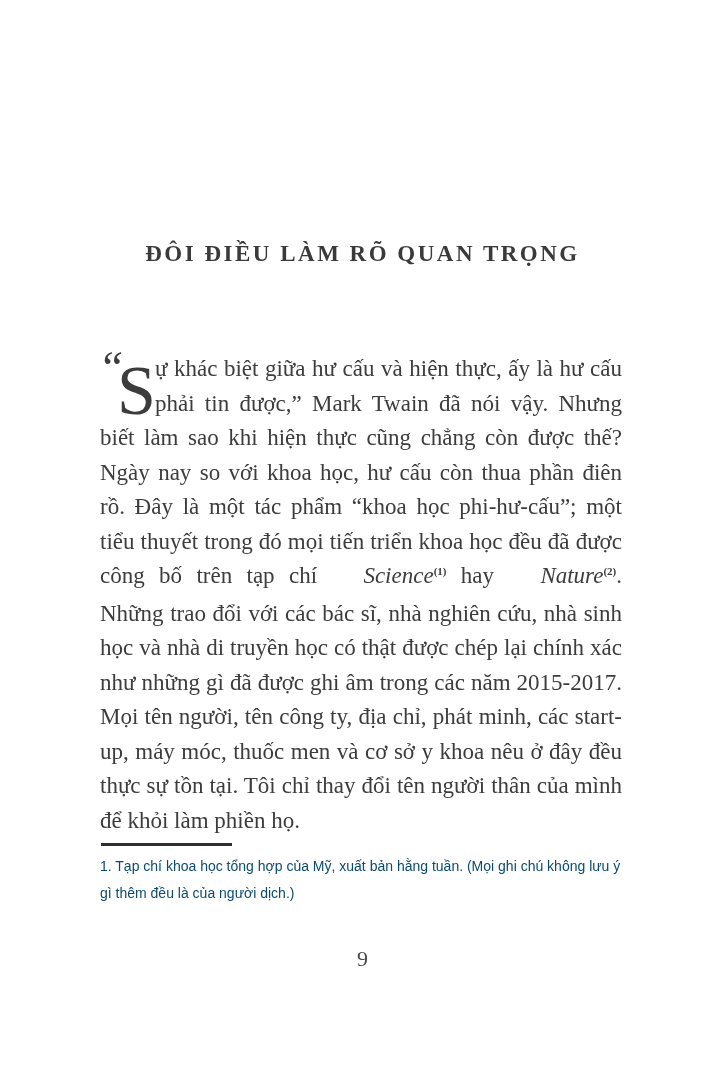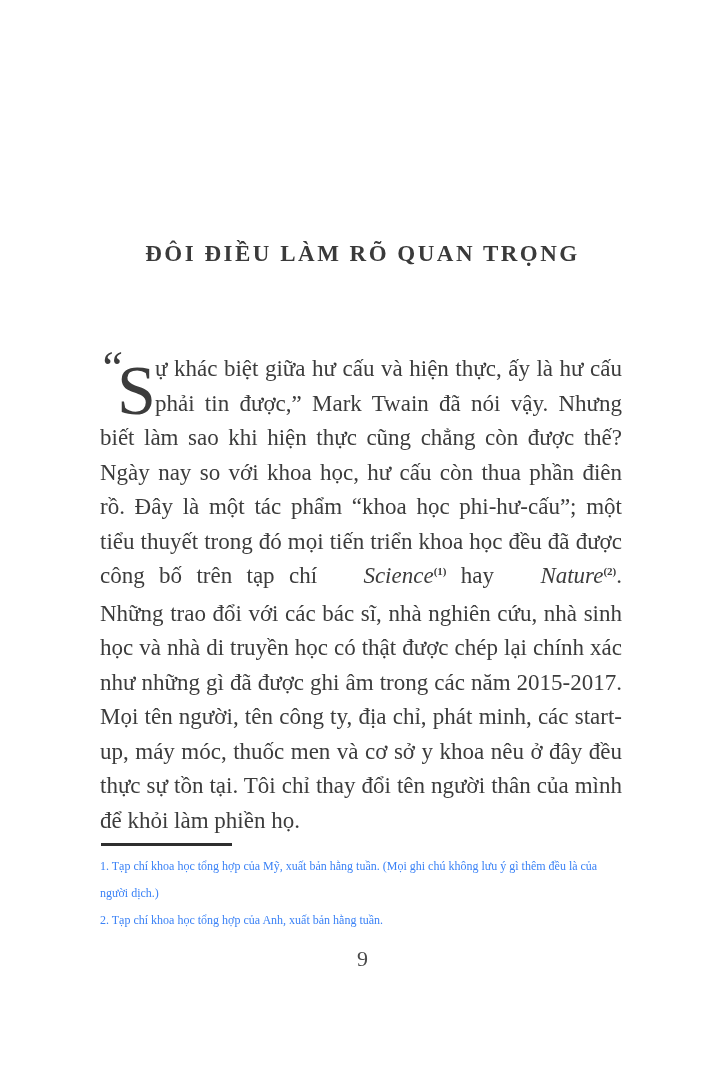--- a/index.html
+++ b/index.html
@@ -64,24 +64,24 @@
     vertical-align: baseline;
     position: relative;
     top: -8px;
     letter-spacing: 0;
   }
   .footnotes {
     position: absolute;
     top: 843px;
     left: 100px;
     width: 524px;
-    font-family: Liberation Serif, serif;
-    font-size: 12px;
+    font-family: Liberation Sans, sans-serif;
+    font-size: 14px;
     line-height: 27px;
-    color: #3b82f6;
+    color: #0c4a6e;
   }
   .fn-rule {
     width: 131px;
     height: 3px;
     background: #2f2f2f;
     margin: 0 0 7px 1px;
   }
   .footnotes p { margin: 0; }
   .page-number {
     position: absolute;
@@ -99,18 +99,17 @@
 
 <div class="page">
 
   <h1 class="chapter-title">ĐÔI ĐIỀU LÀM RÕ QUAN TRỌNG</h1>
 
   <div class="body-text"><span class="dropcap-spacer"></span><span class="big-quote">“</span><span class="dropcap">S</span><span>ự khác biệt giữa hư cấu và hiện thực, ấy là hư cấu phải tin được,” Mark Twain đã nói vậy. Nhưng biết làm sao khi hiện thực cũng chẳng còn được thế? Ngày nay so với khoa học, hư cấu còn thua phần điên rồ. Đây là một tác phẩm “khoa học phi-hư-cấu”; một tiểu thuyết trong đó mọi tiến triển khoa học đều đã được công bố trên tạp chí </span><span class="journal">Science</span><span class="fn-ref">(1)</span><span> hay </span><span class="journal">Nature</span><span class="fn-ref">(2)</span><span>. Những trao đổi với các bác sĩ, nhà nghiên cứu, nhà sinh học và nhà di truyền học có thật được chép lại chính xác như những gì đã được ghi âm trong các năm 2015-2017. Mọi tên người, tên công ty, địa chỉ, phát minh, các start-up, máy móc, thuốc men và cơ sở y khoa nêu ở đây đều thực sự tồn tại. Tôi chỉ thay đổi tên người thân của mình để khỏi làm phiền họ.</span></div>
 
   <div class="footnotes">
     <div class="fn-rule"></div>
     <p>1. Tạp chí khoa học tổng hợp của Mỹ, xuất bản hằng tuần. (Mọi ghi chú không lưu ý gì thêm đều là của người dịch.)</p>
-    <p>2. Tạp chí khoa học tổng hợp của Anh, xuất bản hằng tuần.</p>
   </div>
 
   <div class="page-number">9</div>
 
 </div>
 
 </body></html>

